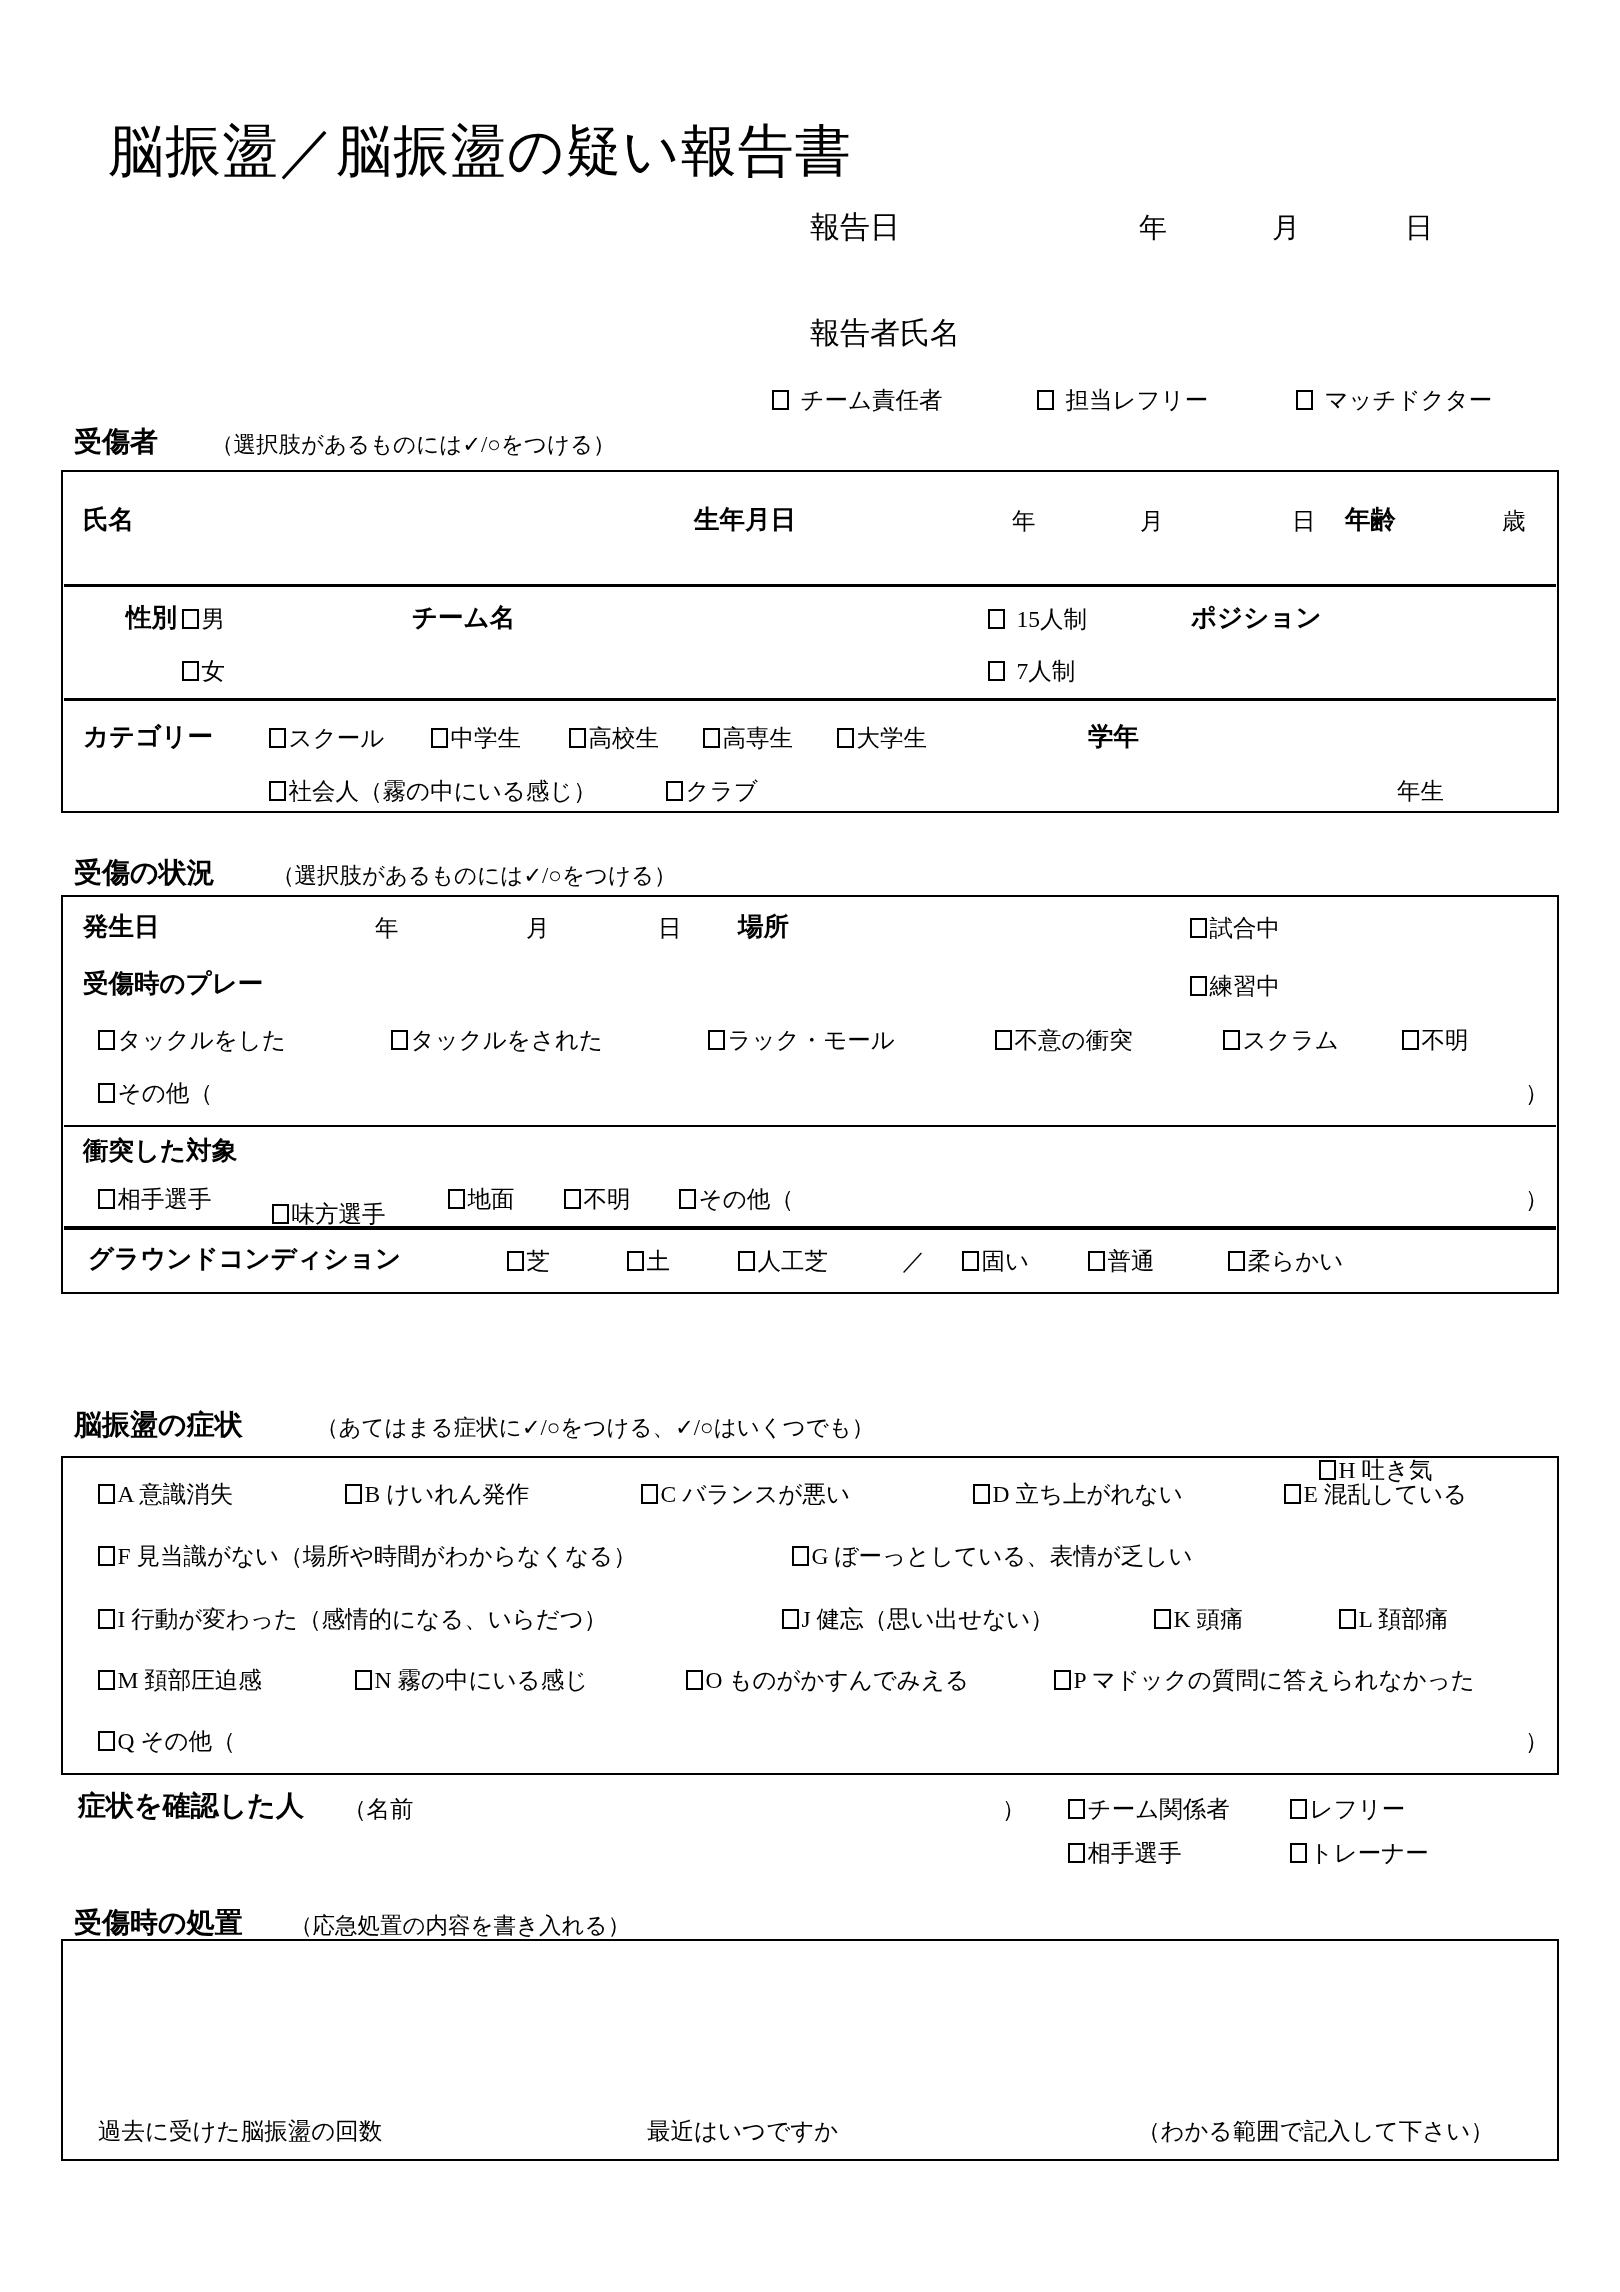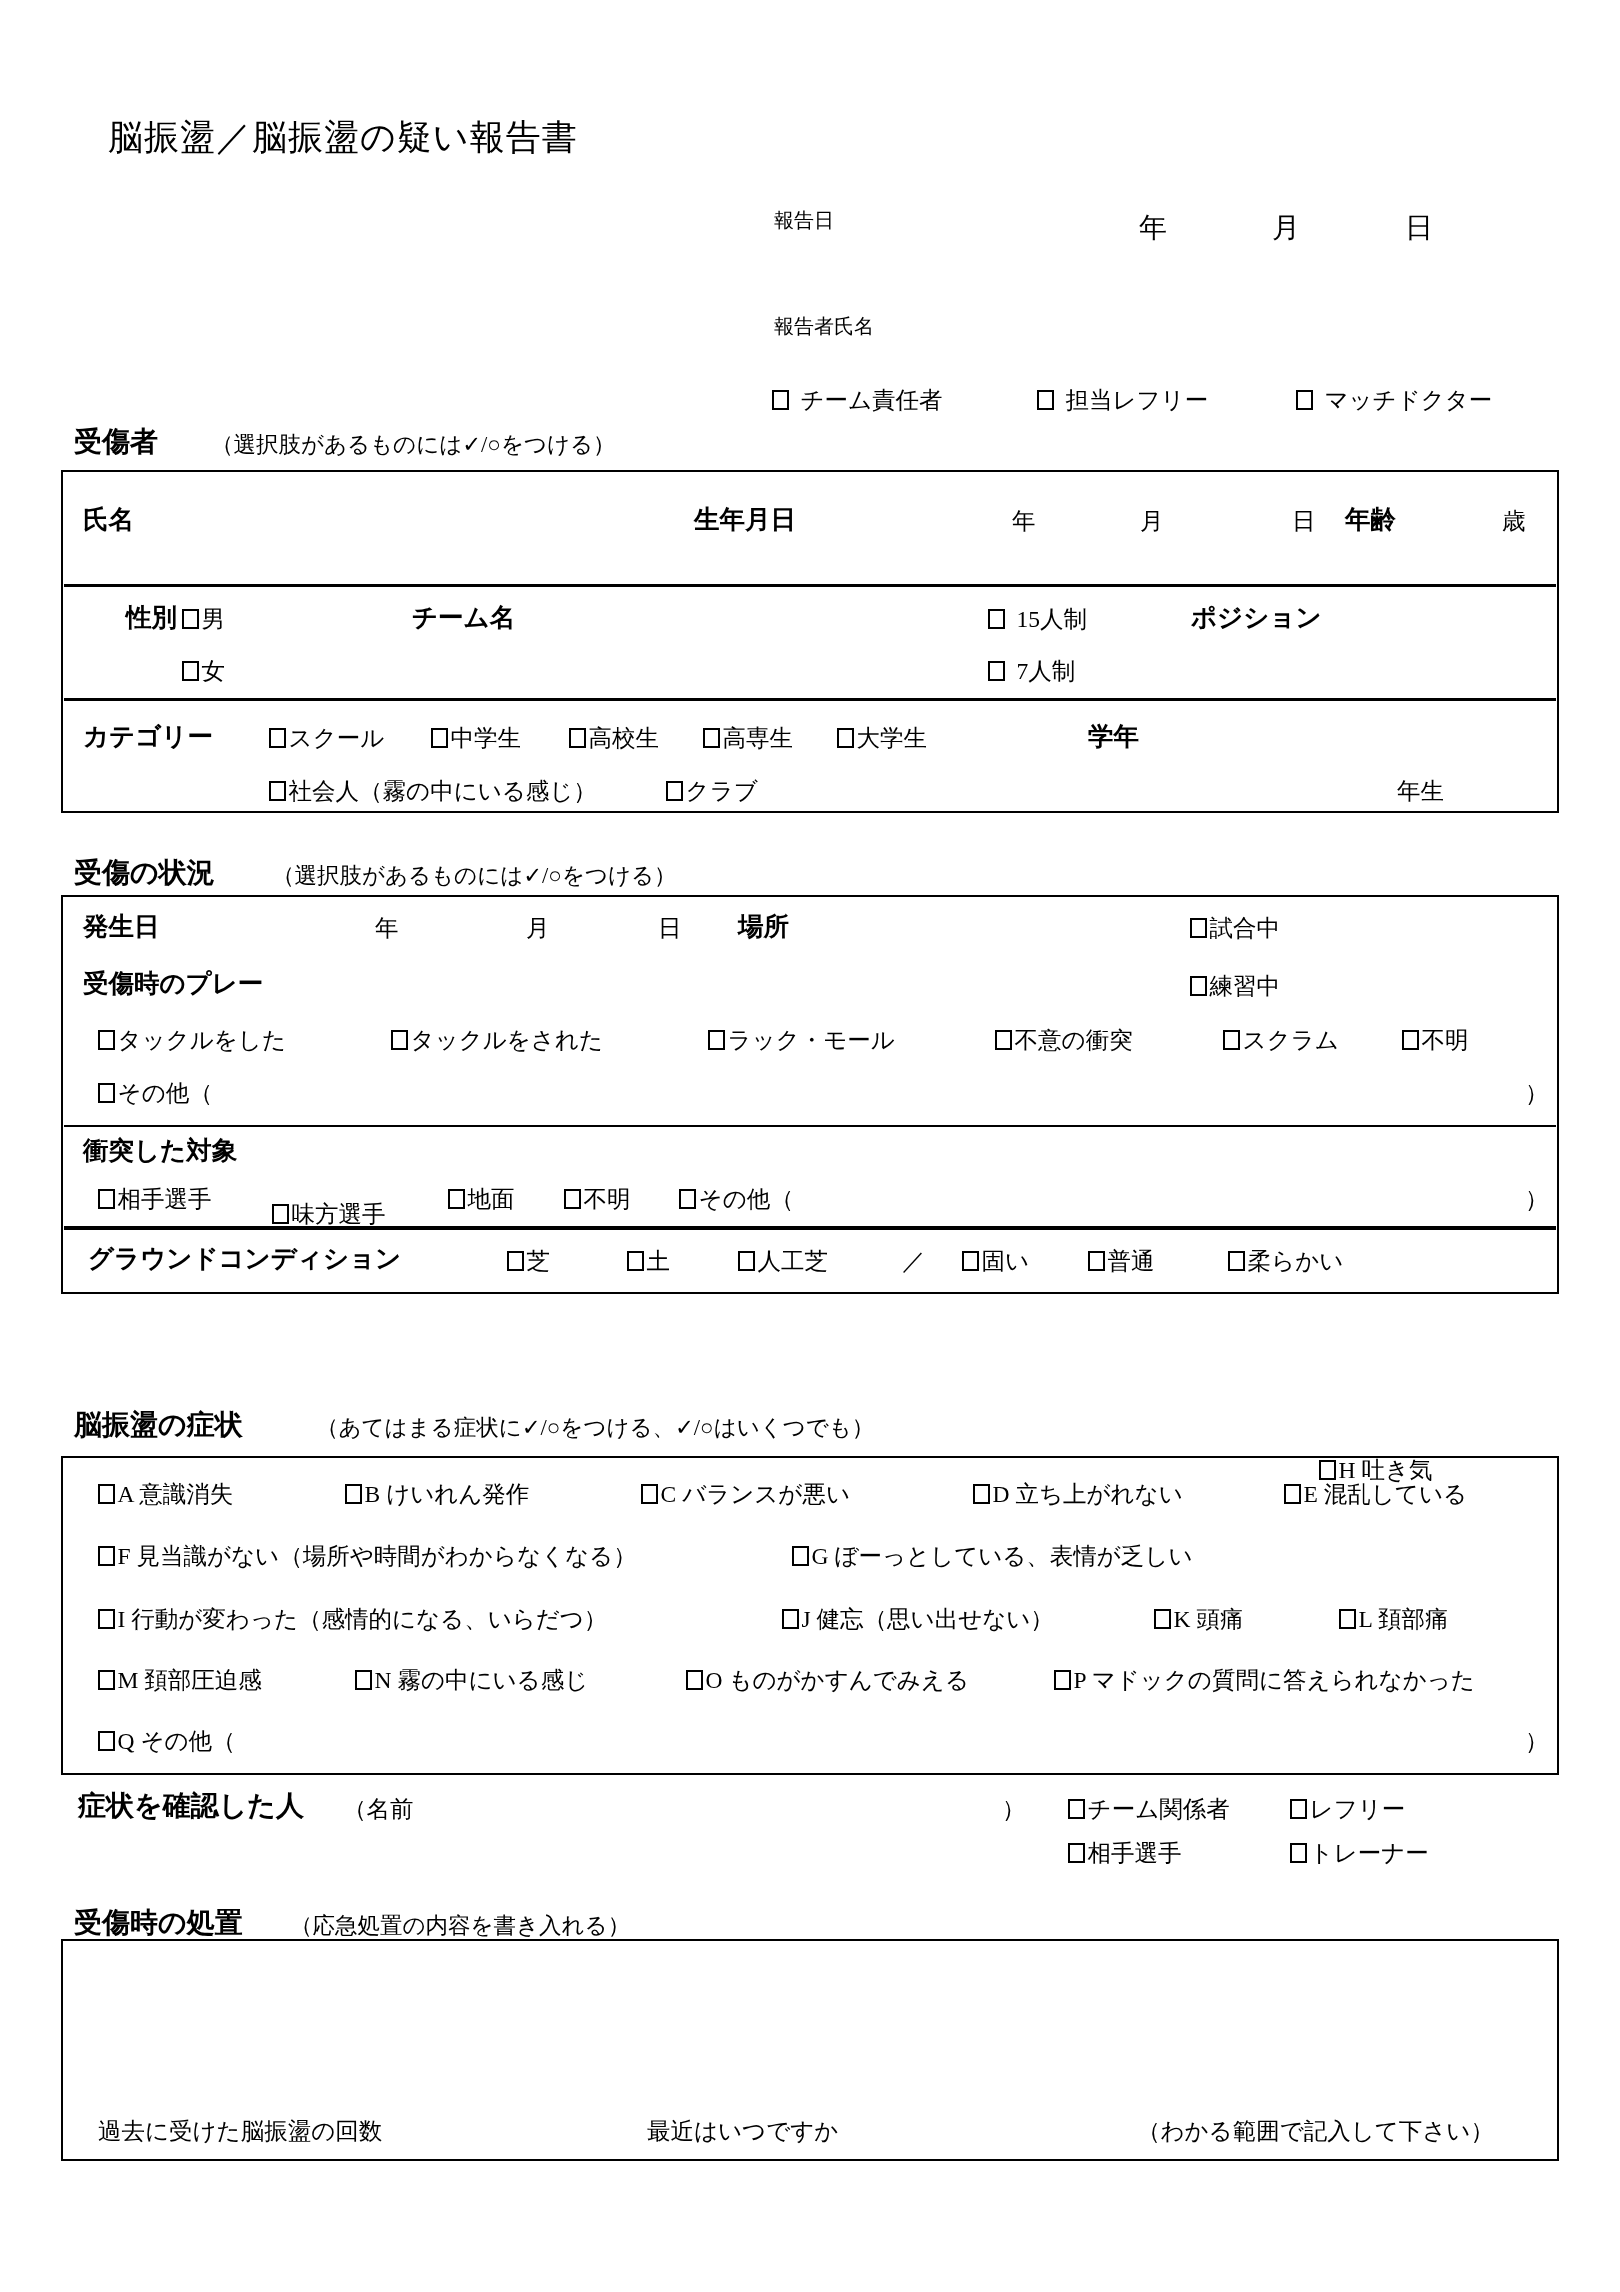--- a/index.html
+++ b/index.html
@@ -3,22 +3,22 @@
 <meta charset="utf-8">
 <style>
   * { margin:0; padding:0; box-sizing:border-box; }
   html,body { background:#ffffff; }
   body {
     width:1620px; height:2293px; position:relative;
     color:#000; font-family:"Liberation Serif","DejaVu Serif",serif;
   }
   .t { position:absolute; white-space:nowrap; font-size:23.5px; line-height:1.25; color:#000; }
   .g { font-family:Liberation Serif, serif; font-weight:bold; }
-  .fs46 { font-size:35px; letter-spacing:1px; }
-  .fs31 { font-size:20px; }
+  .fs46 { font-size:56px; letter-spacing:1px; }
+  .fs31 { font-size:30px;margin-left:36px; }
   .fs29 { font-size:28px; }
   .fs26 { font-size:25.5px; }
   .fs23 { font-size:22.5px; }
   .box { position:absolute; border:2.9px solid #000; }
   .hl { position:absolute; left:64px; width:1492px; height:2.9px; background:#000; }
   .hl.thin { height:2px; }
   .hl.thick { height:3.9px; }
   .cb {
     display:inline-block; width:16.7px; height:19.6px;
     border:2px solid #000; vertical-align:-2px; margin-right:2.9px; background:#fff;

